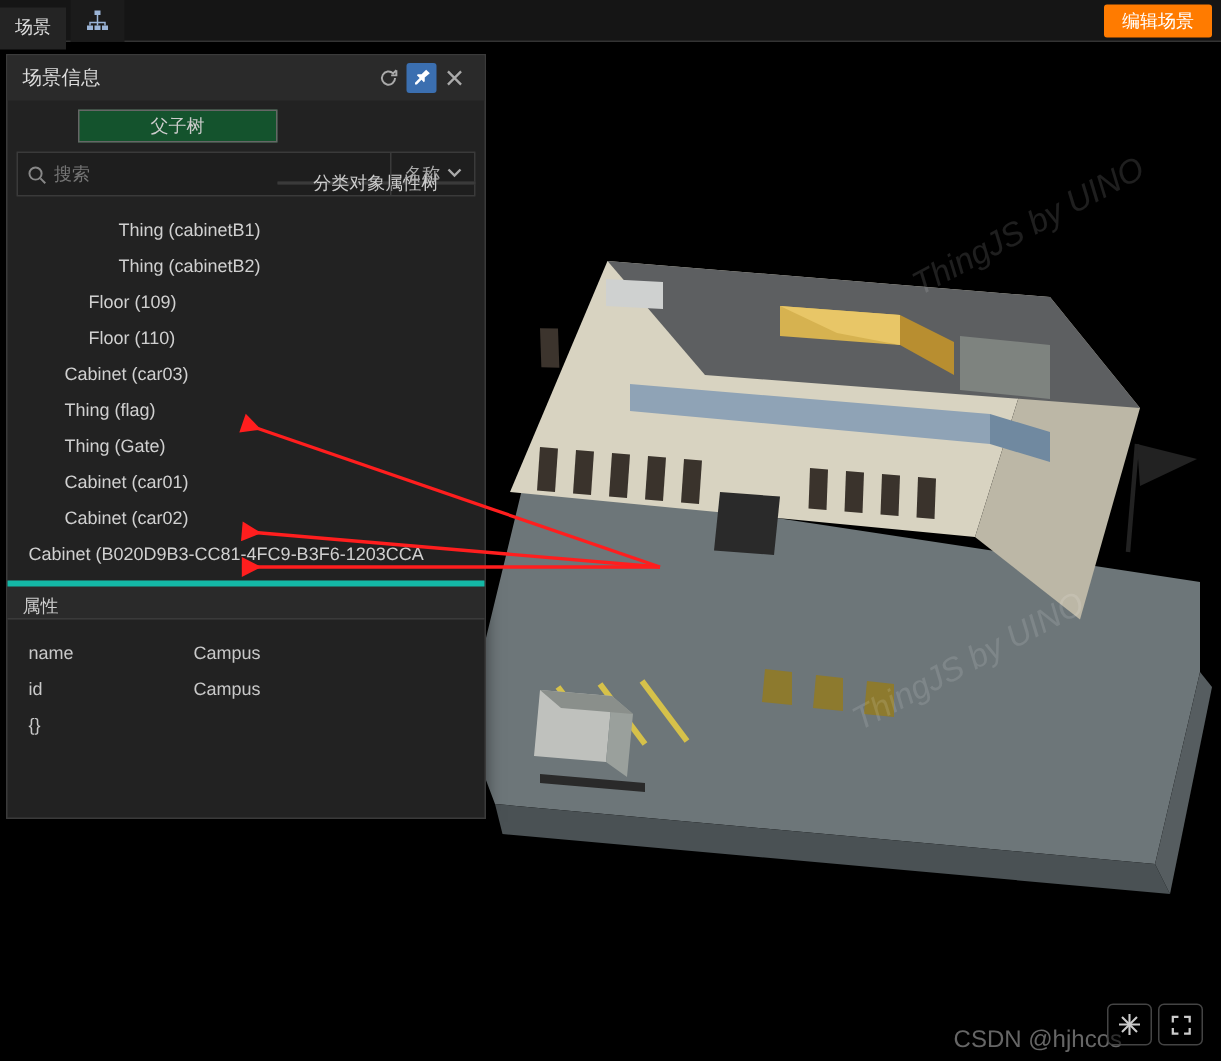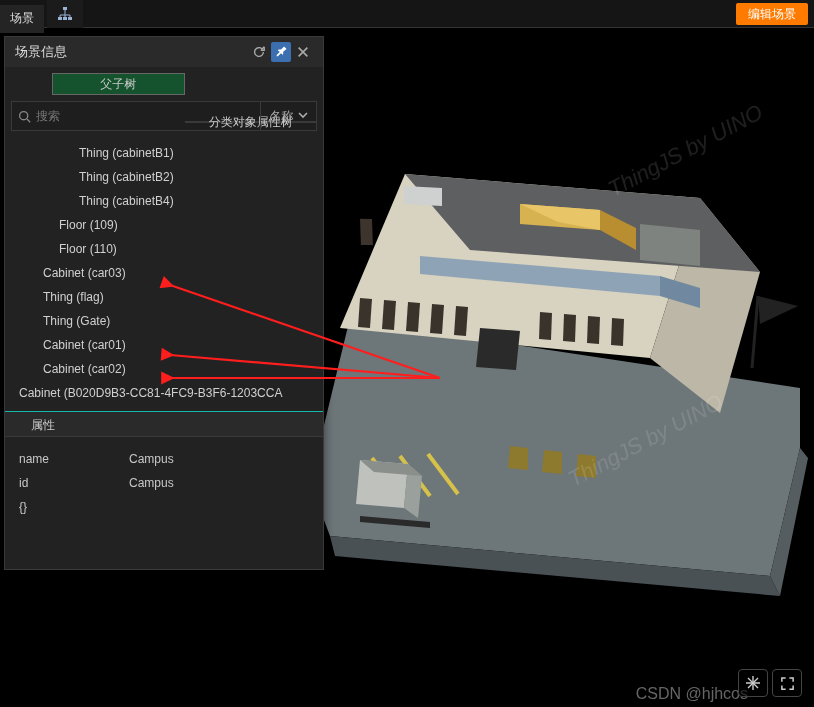--- a/index.html
+++ b/index.html
@@ -33,21 +33,21 @@
 
   
   .tree { position:relative; padding: 4px 4px 6px 4px; max-height: 280px; overflow: auto; }
   .tree::-webkit-scrollbar{width:10px;} .tree::-webkit-scrollbar-thumb{background:#444;border-radius:0;}
   .tree-item { height: 24px; line-height: 24px; color: #d0d0d0; font-size: 12px; padding-left: 10px; white-space: nowrap; overflow: hidden; text-overflow: ellipsis; border-radius:2px; }
   .pad-1 { padding-left: 34px; }
   .pad-2 { padding-left: 50px; }
   .pad-3 { padding-left: 70px; }
 
   
-  .props-head { height: 26px; line-height: 26px; padding: 0 26px; background: #2a2a2a; color: #ccc; border-top: 1px solid #14b8a6; border-bottom: 1px solid #3a3a3a; font-size:12px;}
+  .props-head { height: 26px; line-height: 26px; padding: 0 10px; background: #2a2a2a; color: #ccc; border-top: 4px solid #14b8a6; border-bottom: 1px solid #3a3a3a; font-size:12px;}
   .props-body { padding: 10px 10px 50px 14px; }
   .prop-row { display: flex; height: 24px; line-height: 24px; color: #c8c8c8; font-size: 12px; }
   .prop-key { width: 110px; }
   .prop-val { flex: 1; }
 
   
   .vp-controls { position: absolute; right: 12px; bottom: 10px; display: flex; gap: 4px; z-index: 30; }
   .vp-btn { width: 30px; height: 28px; background: rgba(0,0,0,.55); border: 1px solid #444; border-radius: 4px; display: flex; align-items: center; justify-content: center; color: #ccc; }
 
   
@@ -196,21 +196,20 @@
           <svg width="10" height="10" viewBox="0 0 10 10" fill="none" stroke="#aaa" stroke-width="1.6">
               <path d="M1 3l4 4 4-4"></path>
             </svg>
         </span>
       </div>
     </div>
 
     <div class="tree" id="tree">
         <div class="tree-item pad-3">Thing (cabinetB1)</div>
         <div class="tree-item pad-3">Thing (cabinetB2)</div>
-        <div class="tree-item pad-3">Thing (cabinetB4)</div>
         <div class="tree-item pad-2">Floor (109)</div>
         <div class="tree-item pad-2">Floor (110)</div>
         <div class="tree-item pad-1">Cabinet (car03)</div>
         <div class="tree-item pad-1">Thing (flag)</div>
         <div class="tree-item pad-1">Thing (Gate)</div>
         <div class="tree-item pad-1">Cabinet (car01)</div>
         <div class="tree-item pad-1">Cabinet (car02)</div>
         <div class="tree-item pad-0">Cabinet (B020D9B3-CC81-4FC9-B3F6-1203CCA</div>
       </div>
 

